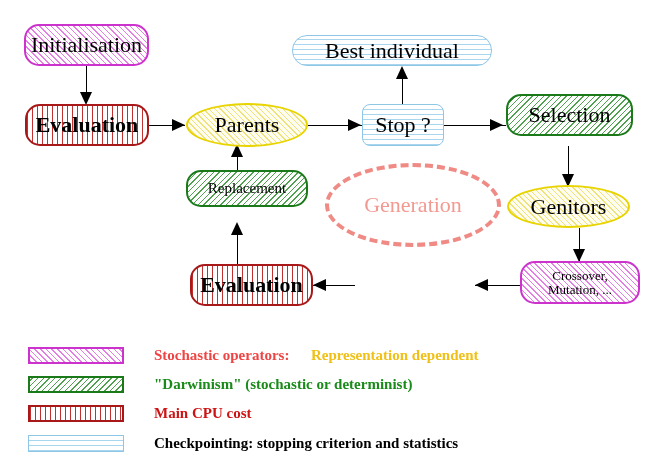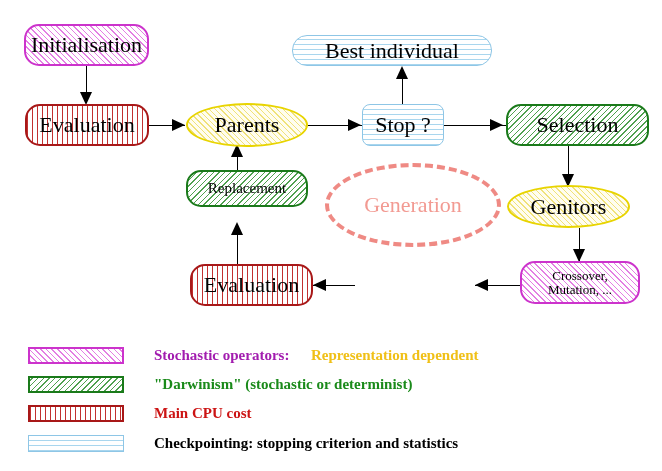--- a/index.html
+++ b/index.html
@@ -45,20 +45,21 @@
     background-color: #ffffff;
     background-image: repeating-linear-gradient(-45deg,
         #4fa14f 0px, #4fa14f 1px, #ffffff 1px, #ffffff 4px);
   }
   
   .fill-red {
     border: 2px solid #a81818;
     background-color: #ffffff;
     background-image: repeating-linear-gradient(90deg,
         #c23030 0px, #c23030 1px, #ffffff 1px, #ffffff 5px);
+    font-weight: bold;
   }
   
   .fill-blue {
     border: 1.5px solid #8ec6e6;
     background-color: #ffffff;
     background-image: repeating-linear-gradient(0deg,
         #a9d6ee 0px, #a9d6ee 1px, #ffffff 1px, #ffffff 5px);
   }
   
   .fill-yellow {
@@ -182,21 +183,21 @@
   </div>
 
   <div class="node fill-blue" style="left:292px; top:35px; width:200px; height:31px; font-size:22px;">
     <span class="lbl">Best individual</span>
   </div>
 
   <div class="node fill-blue rounded" style="left:362px; top:104px; width:82px; height:42px; font-size:22px;">
     <span class="lbl">Stop ?</span>
   </div>
 
-  <div class="node fill-green" style="left:506px; top:104px; width:143px; height:42px; font-size:22px;">
+  <div class="node fill-green" style="left:506px; top:94px; width:127px; height:42px; font-size:22px;">
     <span class="lbl">Selection</span>
   </div>
 
   <div class="node fill-yellow ellipse" style="left:507px; top:185px; width:123px; height:43px; font-size:22px;">
     <span class="lbl">Genitors</span>
   </div>
 
   <div class="node fill-magenta" style="left:520px; top:261px; width:120px; height:43px; font-size:13px;">
     <span class="lbl">Crossover,
 Mutation, ...</span>
@@ -209,21 +210,21 @@
 
   <div class="node fill-green" style="left:186px; top:170px; width:122px; height:37px; font-size:15px;">
     <span class="lbl">Replacement</span>
   </div>
 
   <div id="legend">
 
     <div class="legend-row" style="top:6px;">
       <div class="swatch fill-magenta"></div>
       <div class="legend-text">
-        <span class="t1" style="color:#a21caf;">Stochastic operators:</span>
+        <span class="t1" style="color:#ef4444;">Stochastic operators:</span>
         <span style="display:inline-block;width:14px;"></span>
         <span class="t2" style="color:#f0c017;">Representation dependent</span>
       </div>
     </div>
 
     <div class="legend-row" style="top:35px;">
       <div class="swatch fill-green"></div>
       <div class="legend-text">
         <span class="t1" style="color:#1a8a1a;">"Darwinism" (stochastic or determinist)</span>
       </div>

